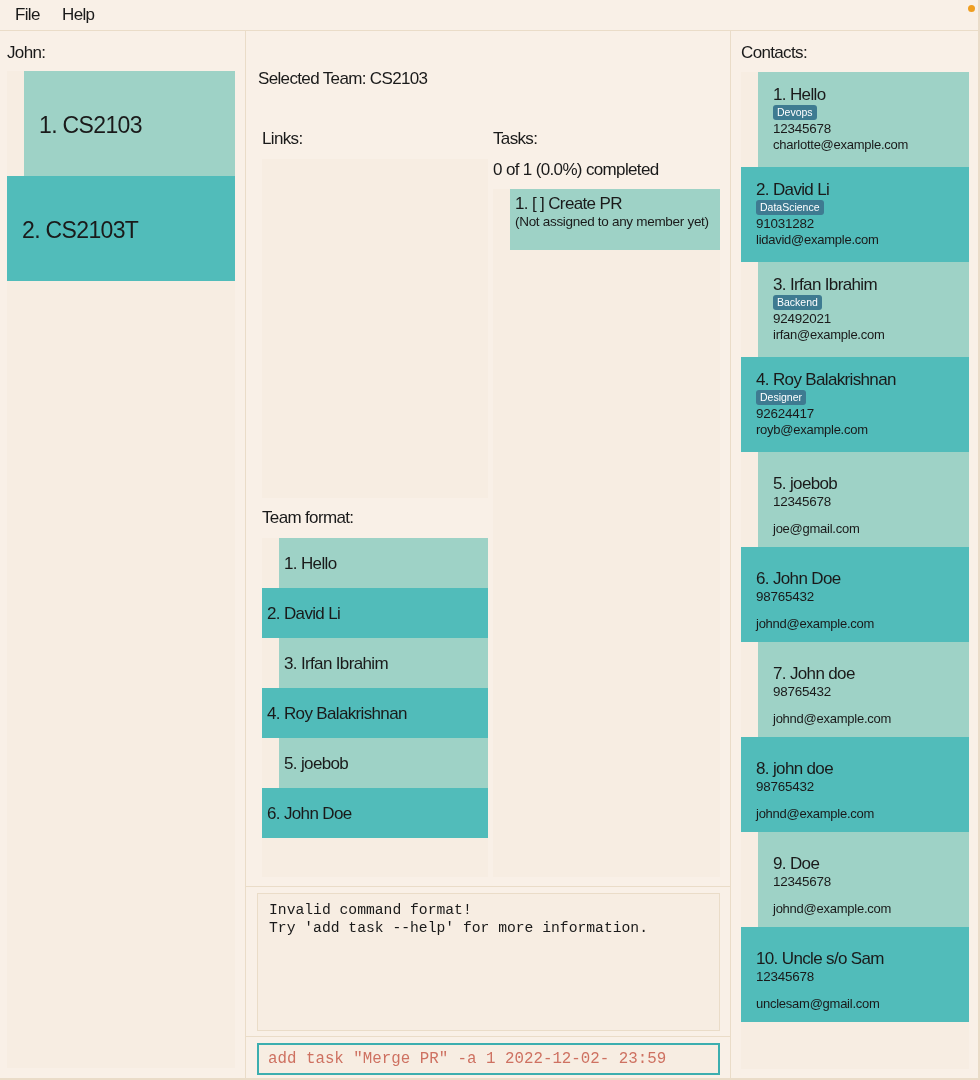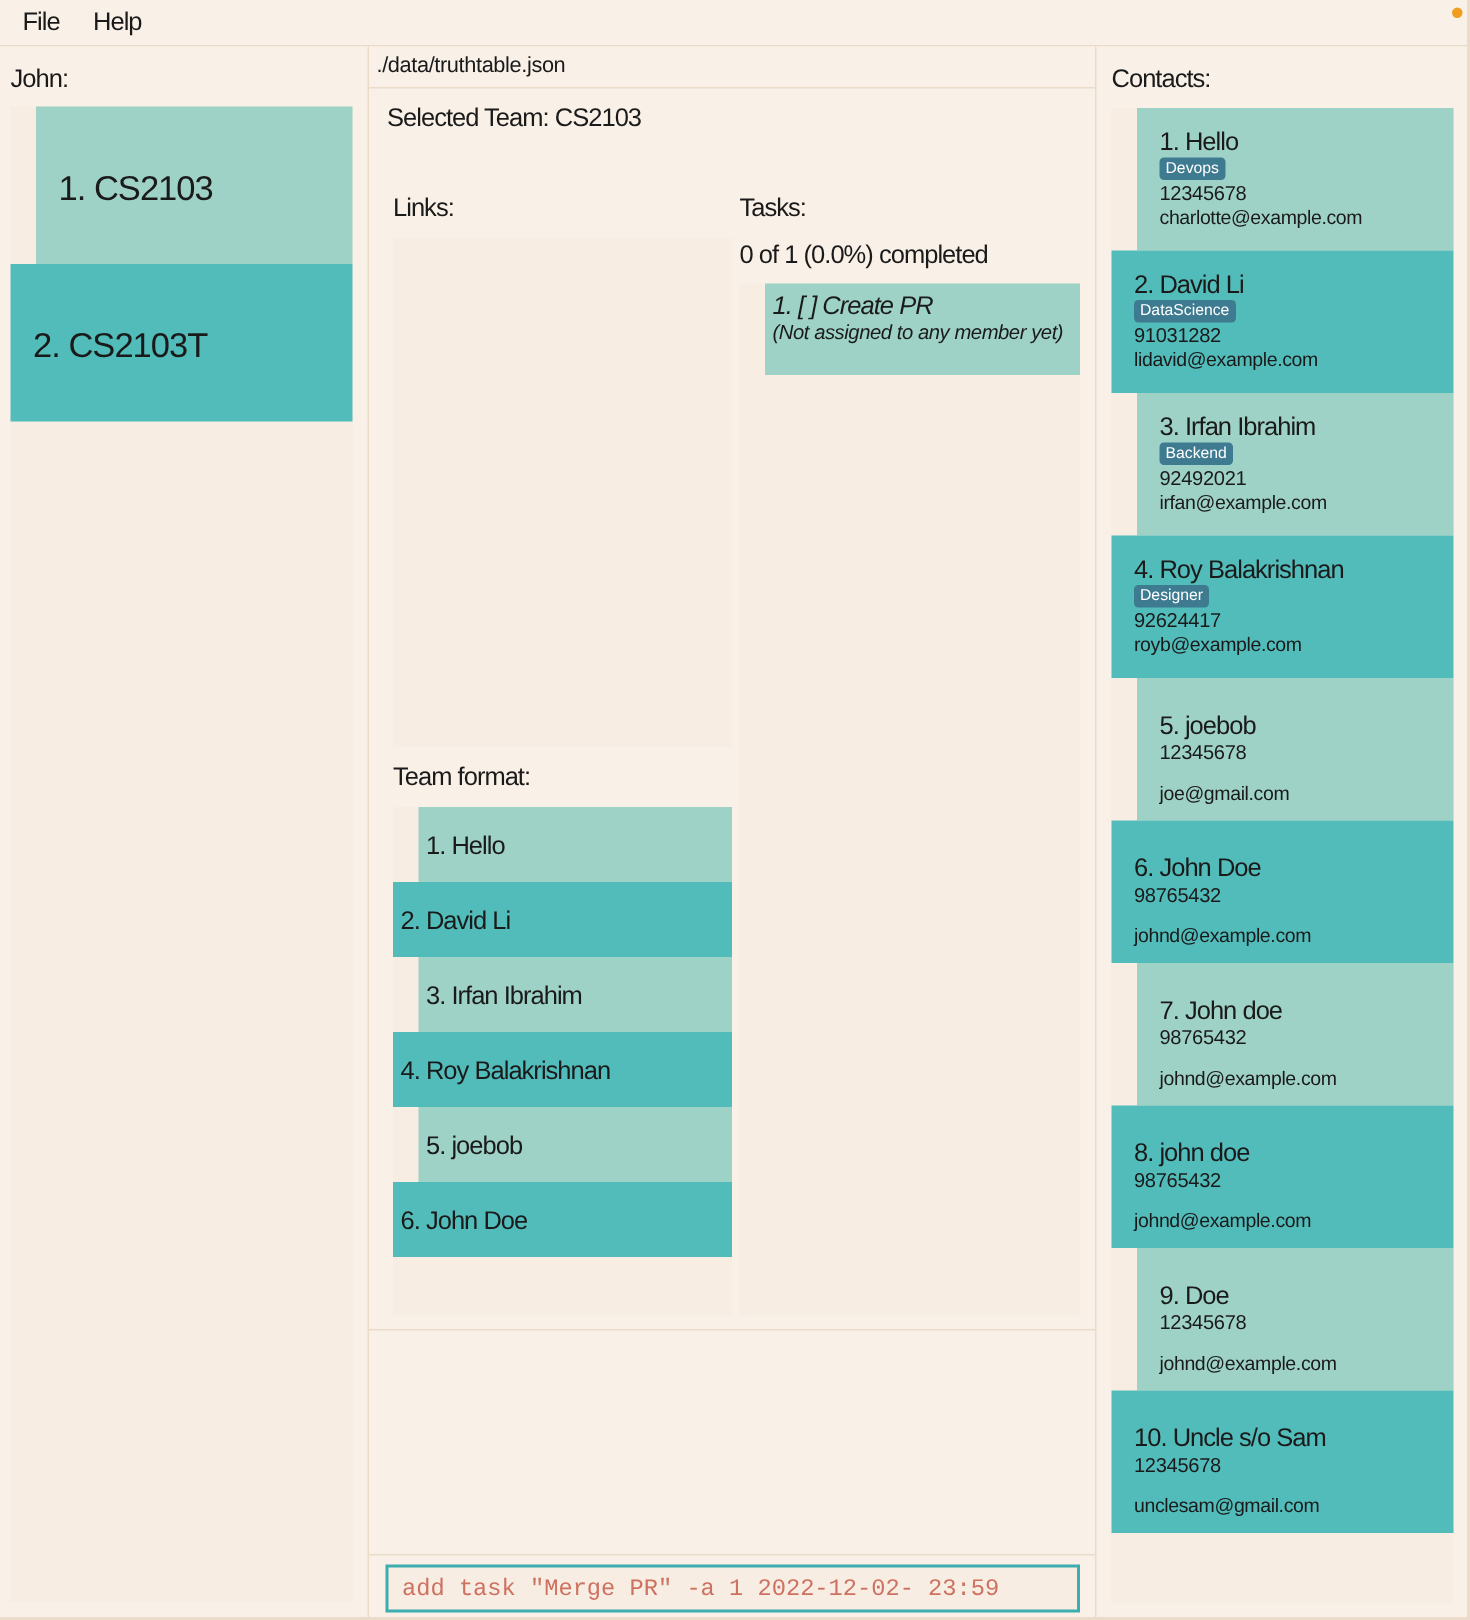--- a/index.html
+++ b/index.html
@@ -53,21 +53,21 @@
   .lbl-links{position:absolute;left:16px;top:99px;font-size:17px;line-height:18px;letter-spacing:-0.65px;}
   .links-box{position:absolute;left:16px;top:128px;width:226px;height:339px;background:var(--panel);}
   .lbl-members{position:absolute;left:16px;top:478px;font-size:17px;line-height:18px;letter-spacing:-0.65px;}
   .members-box{position:absolute;left:16px;top:507px;width:226px;height:339px;}
   .memberlist{position:absolute;left:0;top:0;width:226px;background:var(--panel);height:339px;}
   .member-card{height:50px;padding:2px 0 0 5px;display:flex;align-items:center;font-size:17px;letter-spacing:-0.65px;}
 
   .tasks-box{position:absolute;left:247px;top:158px;width:227px;height:688px;background:var(--panel);}
   .lbl-tasks{position:absolute;left:247px;top:99px;font-size:17px;line-height:18px;letter-spacing:-0.65px;}
   .task-count{position:absolute;left:247px;top:130px;font-size:17px;line-height:18px;letter-spacing:-0.65px;}
-  .tasklist{position:absolute;left:247px;top:158px;width:227px;font-style:italic;}
+  .tasklist{position:absolute;left:247px;top:158px;width:227px;}
   .task-card{height:61px;position:relative;}
   .task-title{position:absolute;left:5px;top:6px;font-size:17px;line-height:18px;letter-spacing:-0.65px;}
   .task-sub{position:absolute;left:5px;top:25px;font-size:13.5px;line-height:15px;letter-spacing:-0.3px;text-align:right;}
 
   
   .mid-sep{position:absolute;left:0;top:855px;width:484px;height:1px;background:var(--border);}
   .result-wrap{position:absolute;left:11px;top:862px;width:463px;height:138px;
     border:1px solid var(--border);background:var(--panel);}
   .result-text{position:absolute;left:11px;top:8px;font-family:"Liberation Mono",monospace;
     font-size:14.7px;line-height:17.5px;white-space:pre;}
@@ -116,21 +116,20 @@
         <div class="team-card light">
           <span>1. CS2103</span>
         </div>
         <div class="team-card dark">
           <span>2. CS2103T</span>
         </div>
       </div>
   </div>
 
   <div class="col-mid">
-    <div class="pathbar">./data/truthtable.json</div>
     <div class="sel-team">Selected Team: CS2103</div>
     <div class="lbl-links">Links:</div>
     <div class="links-box"></div>
     <div class="lbl-members">Team format:</div>
     <div class="members-box">
       <div class="memberlist">
           <div class="member-card light">
             <span>1. Hello</span>
           </div>
           <div class="member-card dark">
@@ -153,20 +152,24 @@
     <div class="tasks-box"></div>
     <div class="lbl-tasks">Tasks:</div>
     <div class="task-count">0 of 1 (0.0%) completed</div>
     <div class="tasklist">
         <div class="task-card light">
           <div class="task-title">1. [ ] Create PR</div>
           <div class="task-sub">(Not assigned to any member yet)</div>
         </div>
       </div>
     <div class="mid-sep"></div>
+    <div class="result-wrap">
+      <div class="result-text">Invalid command format!
+Try 'add task --help' for more information.</div>
+    </div>
     <div class="mid-sep2"></div>
     <div class="cmd-box">
       <div class="cmd-text">add task "Merge PR" -a 1 2022-12-02- 23:59</div>
     </div>
   </div>
 
   <div class="col-right">
     <div class="hdr">Contacts:</div>
     <div class="contactlist">
         <div class="contact-card light">

